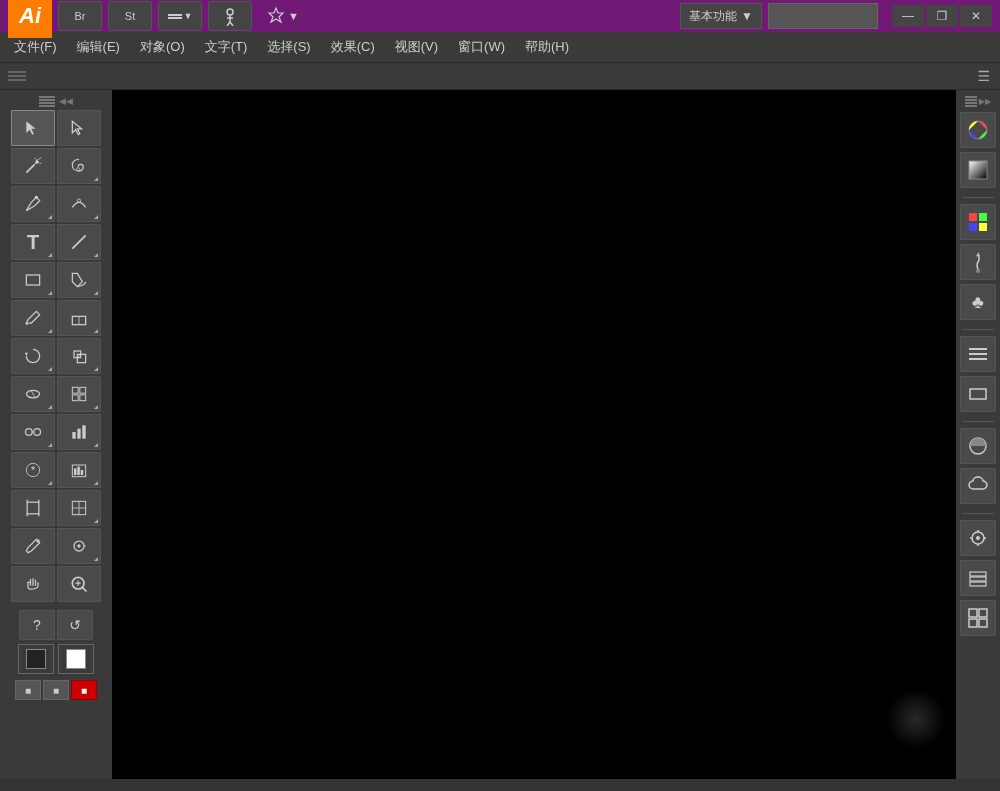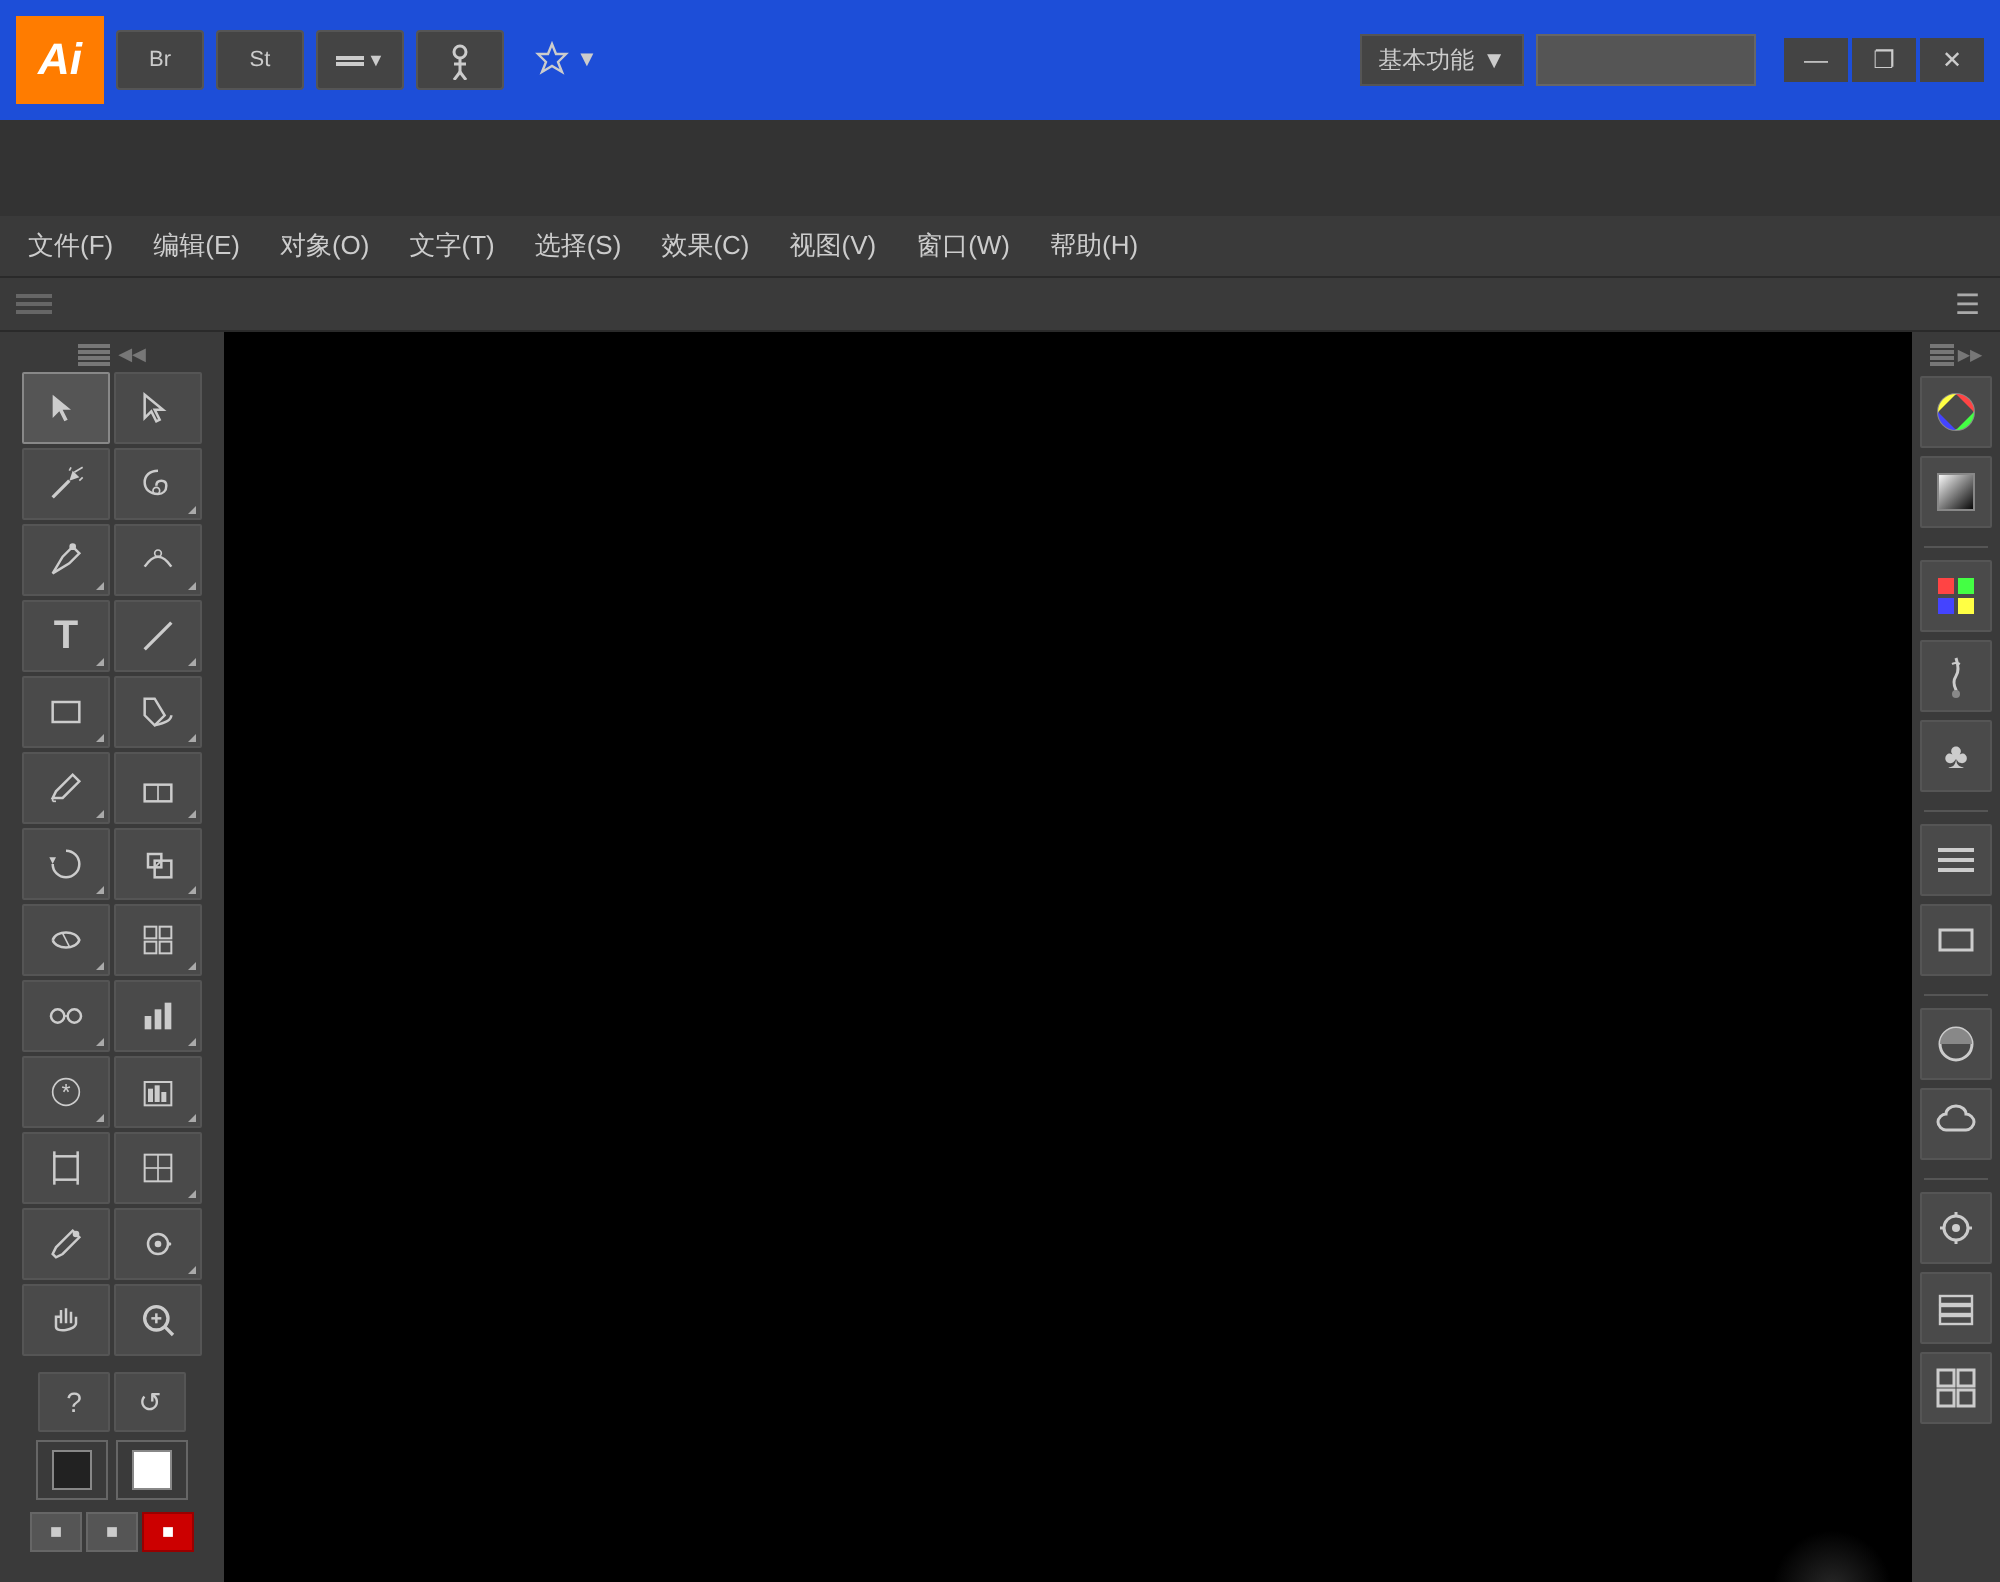--- a/index.html
+++ b/index.html
@@ -8,22 +8,22 @@
       height: 791px;
       background: #333;
       font-family: 'Microsoft YaHei', Arial, sans-serif;
       overflow: hidden;
       user-select: none;
     }
 
     
     #title-bar {
       width: 100%;
-      height: 60px;
-      background: #1d4ed8;
+      height: 32px;
+      background: #701a75;
       display: flex;
       align-items: center;
       padding: 0 8px;
       gap: 6px;
     }
     .ai-logo {
       width: 44px;
       height: 44px;
       background: #FF7C00;
       display: flex;
@@ -91,21 +91,20 @@
 
     
     #menu-bar {
       width: 100%;
       height: 30px;
       background: #3a3a3a;
       display: flex;
       align-items: flex-start;
       padding: 0 4px;
       gap: 0;
-      margin-top: 48px;
     }
     .menu-item {
       padding: 4px 10px;
       color: #ccc;
       font-size: 13px;
       cursor: pointer;
       height: 100%;
       display: flex;
       align-items: center;
     }

